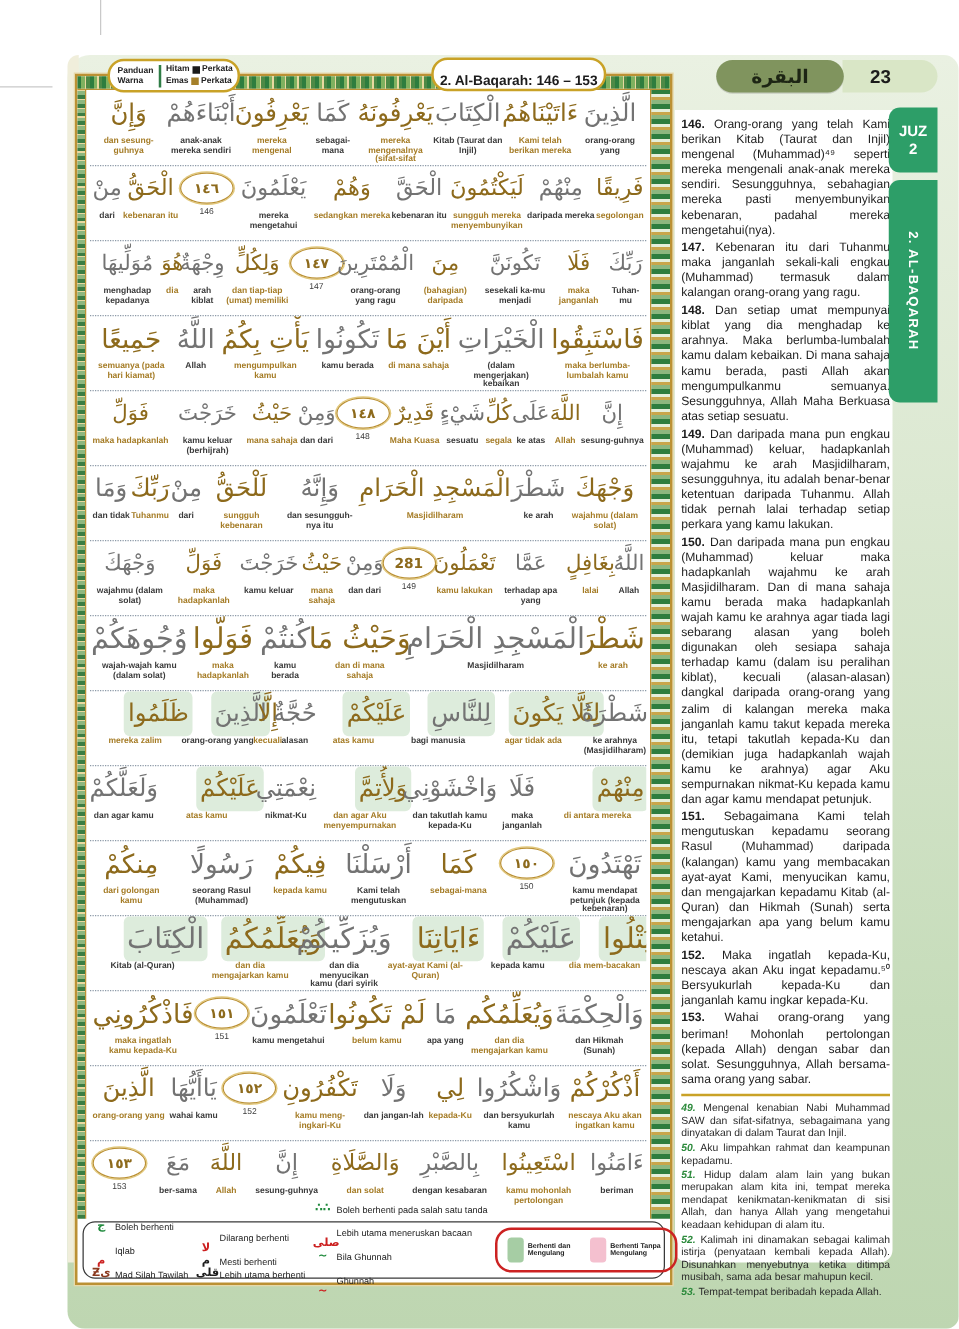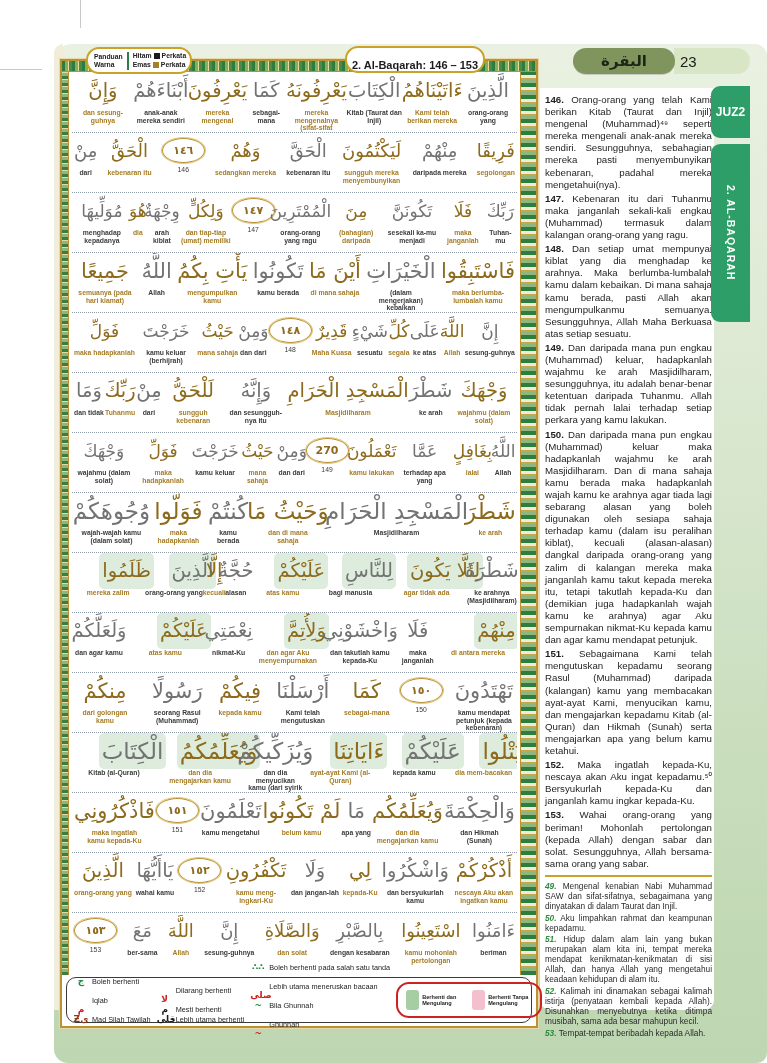--- a/index.html
+++ b/index.html
@@ -18,25 +18,25 @@
   
   .trans-card { position:absolute; left:540px; top:88px; width:174px; height:922px; background:#fff; border-radius:0 0 10px 10px; }
 
   
   .surah-pill { position:absolute; left:573px; top:48px; width:102px; height:26px; background:#80945e;
     border-radius:14px; display:flex; align-items:center; justify-content:center; z-index:4;
     box-shadow:0 1px 0 rgba(0,0,0,.15); }
   .surah-pill .callig { font-family:"DejaVu Sans", sans-serif; font-weight:bold; font-size:15px; color:#1d2514; direction:rtl; }
   .num-chip { position:absolute; left:674px; top:48px; width:76px; height:26px; background:#d9e6c6;
     border-radius:0 13px 13px 0; display:flex; align-items:center; z-index:3; }
-  .num-chip span { font-weight:normal; font-size:15px; color:#1c1c1c; margin-left:6px; }
+  .num-chip span { font-weight:bold; font-size:15px; color:#1c1c1c; margin-left:22px; }
 
   
   .juz-tab { position:absolute; left:711px; top:86px; width:39px; height:52px; background:#2d9e68;
-    border-radius:9px 0 0 9px; color:#fff; font-weight:bold; display:flex; flex-direction:row;
+    border-radius:9px 0 0 9px; color:#fff; font-weight:bold; display:flex; flex-direction:column;
     align-items:center; justify-content:center; line-height:14px; font-size:12px; z-index:4; }
   .surah-tab { position:absolute; left:711px; top:144px; width:39px; height:178px; background:#2d9e68;
     border-radius:9px 0 0 9px; color:#fff; font-weight:bold; z-index:4;
     display:flex; align-items:center; justify-content:center; }
   .surah-tab span { writing-mode:vertical-rl; font-size:10.5px; letter-spacing:1px; white-space:nowrap; }
 
   
   .guide-pill { position:absolute; left:86px; top:47px; width:106px; height:27px; background:#fff;
     border:2px solid #c9a227; border-radius:13px; z-index:5; display:flex; align-items:center; padding:1px 6px; }
   .guide-title { font-size:6.8px; font-weight:bold; color:#222; line-height:7.5px; width:32px; }
@@ -197,20 +197,24 @@
             <div class="tr tgold">sungguh mereka menyembunyikan</div>
           </div>
           <div class="wu">
             <div class="ar blk">الْحَقَّ</div>
             <div class="tr tblk">kebenaran itu</div>
           </div>
           <div class="wu">
             <div class="ar gold">وَهُمْ</div>
             <div class="tr tgold">sedangkan mereka</div>
           </div>
+          <div class="wu">
+            <div class="ar blk">يَعْلَمُونَ</div>
+            <div class="tr tblk">mereka mengetahui</div>
+          </div>
           <div class="wu medu">
             <div class="med">١٤٦</div>
             <div class="tr tnum">146</div>
           </div>
           <div class="wu">
             <div class="ar gold">الْحَقُّ</div>
             <div class="tr tgold">kebenaran itu</div>
           </div>
           <div class="wu">
             <div class="ar blk">مِنْ</div>
@@ -380,21 +384,21 @@
           </div>
           <div class="wu">
             <div class="ar blk">عَمَّا</div>
             <div class="tr tblk">terhadap apa yang</div>
           </div>
           <div class="wu">
             <div class="ar gold">تَعْمَلُونَ</div>
             <div class="tr tgold">kamu lakukan</div>
           </div>
           <div class="wu medu">
-            <div class="med">270</div>
+            <div class="med">281</div>
             <div class="tr tnum">149</div>
           </div>
           <div class="wu">
             <div class="ar blk">وَمِنْ</div>
             <div class="tr tblk">dan dari</div>
           </div>
           <div class="wu">
             <div class="ar gold">حَيْثُ</div>
             <div class="tr tgold">mana sahaja</div>
           </div>

